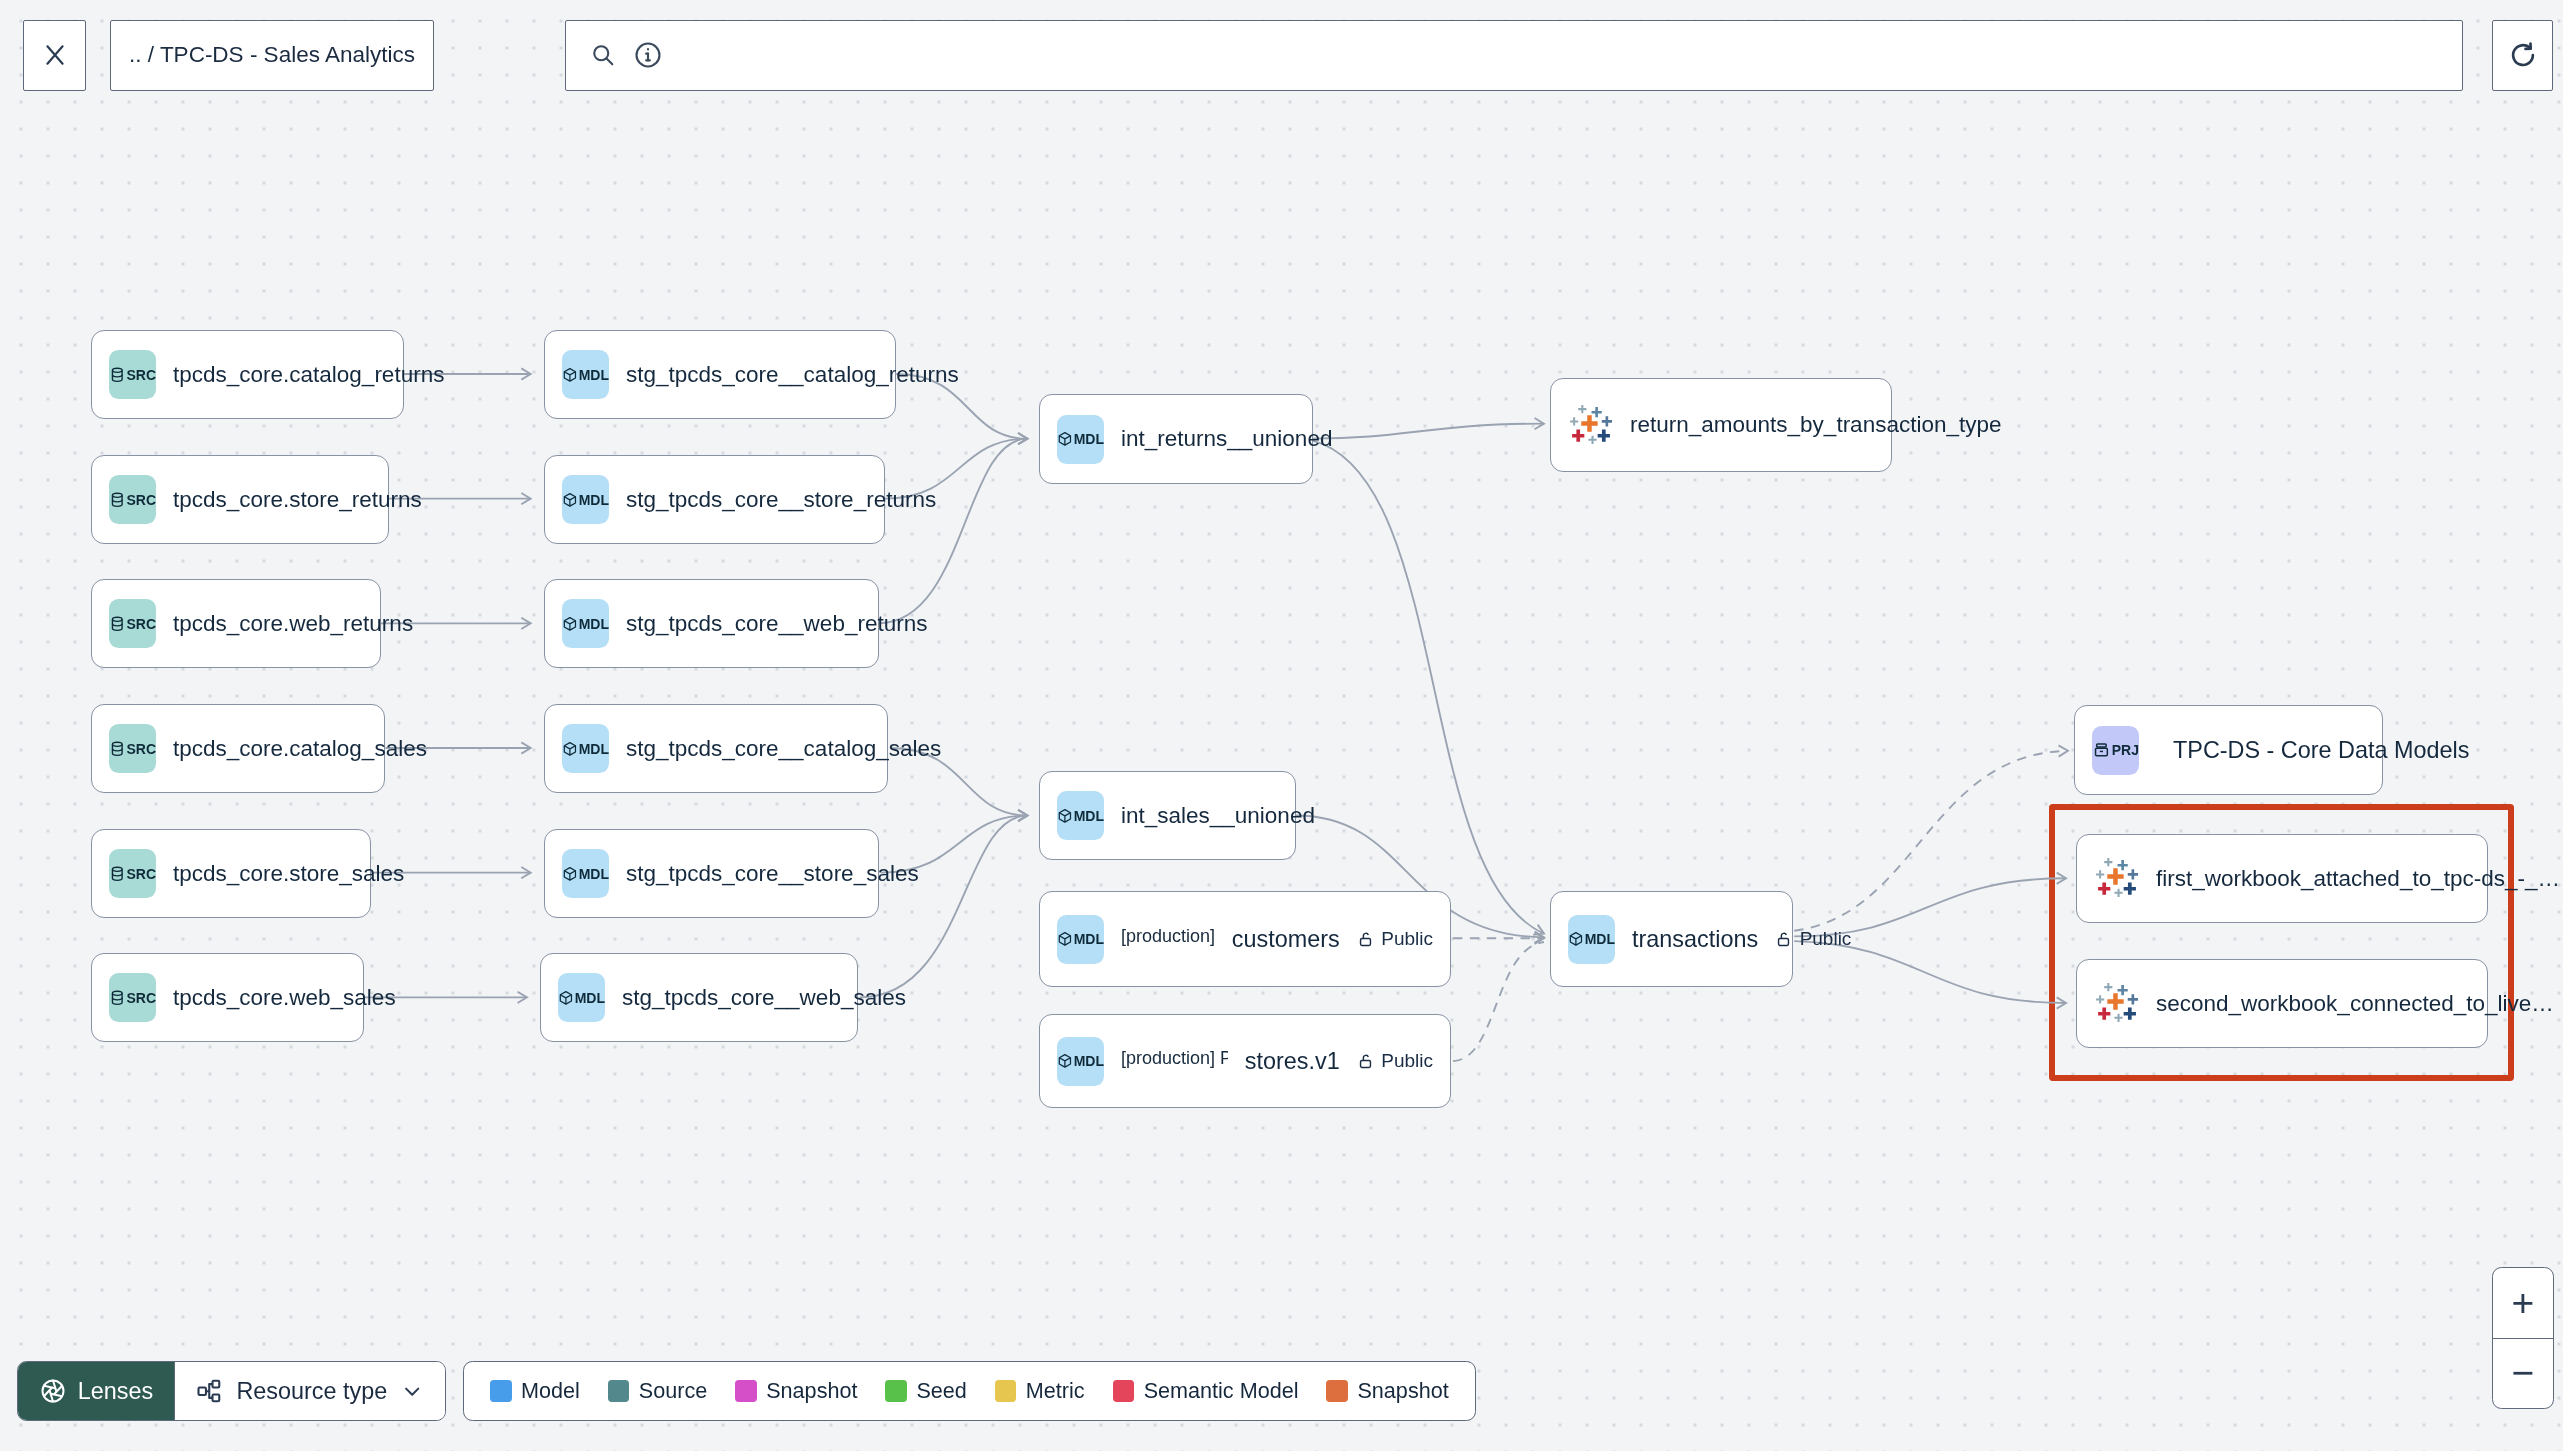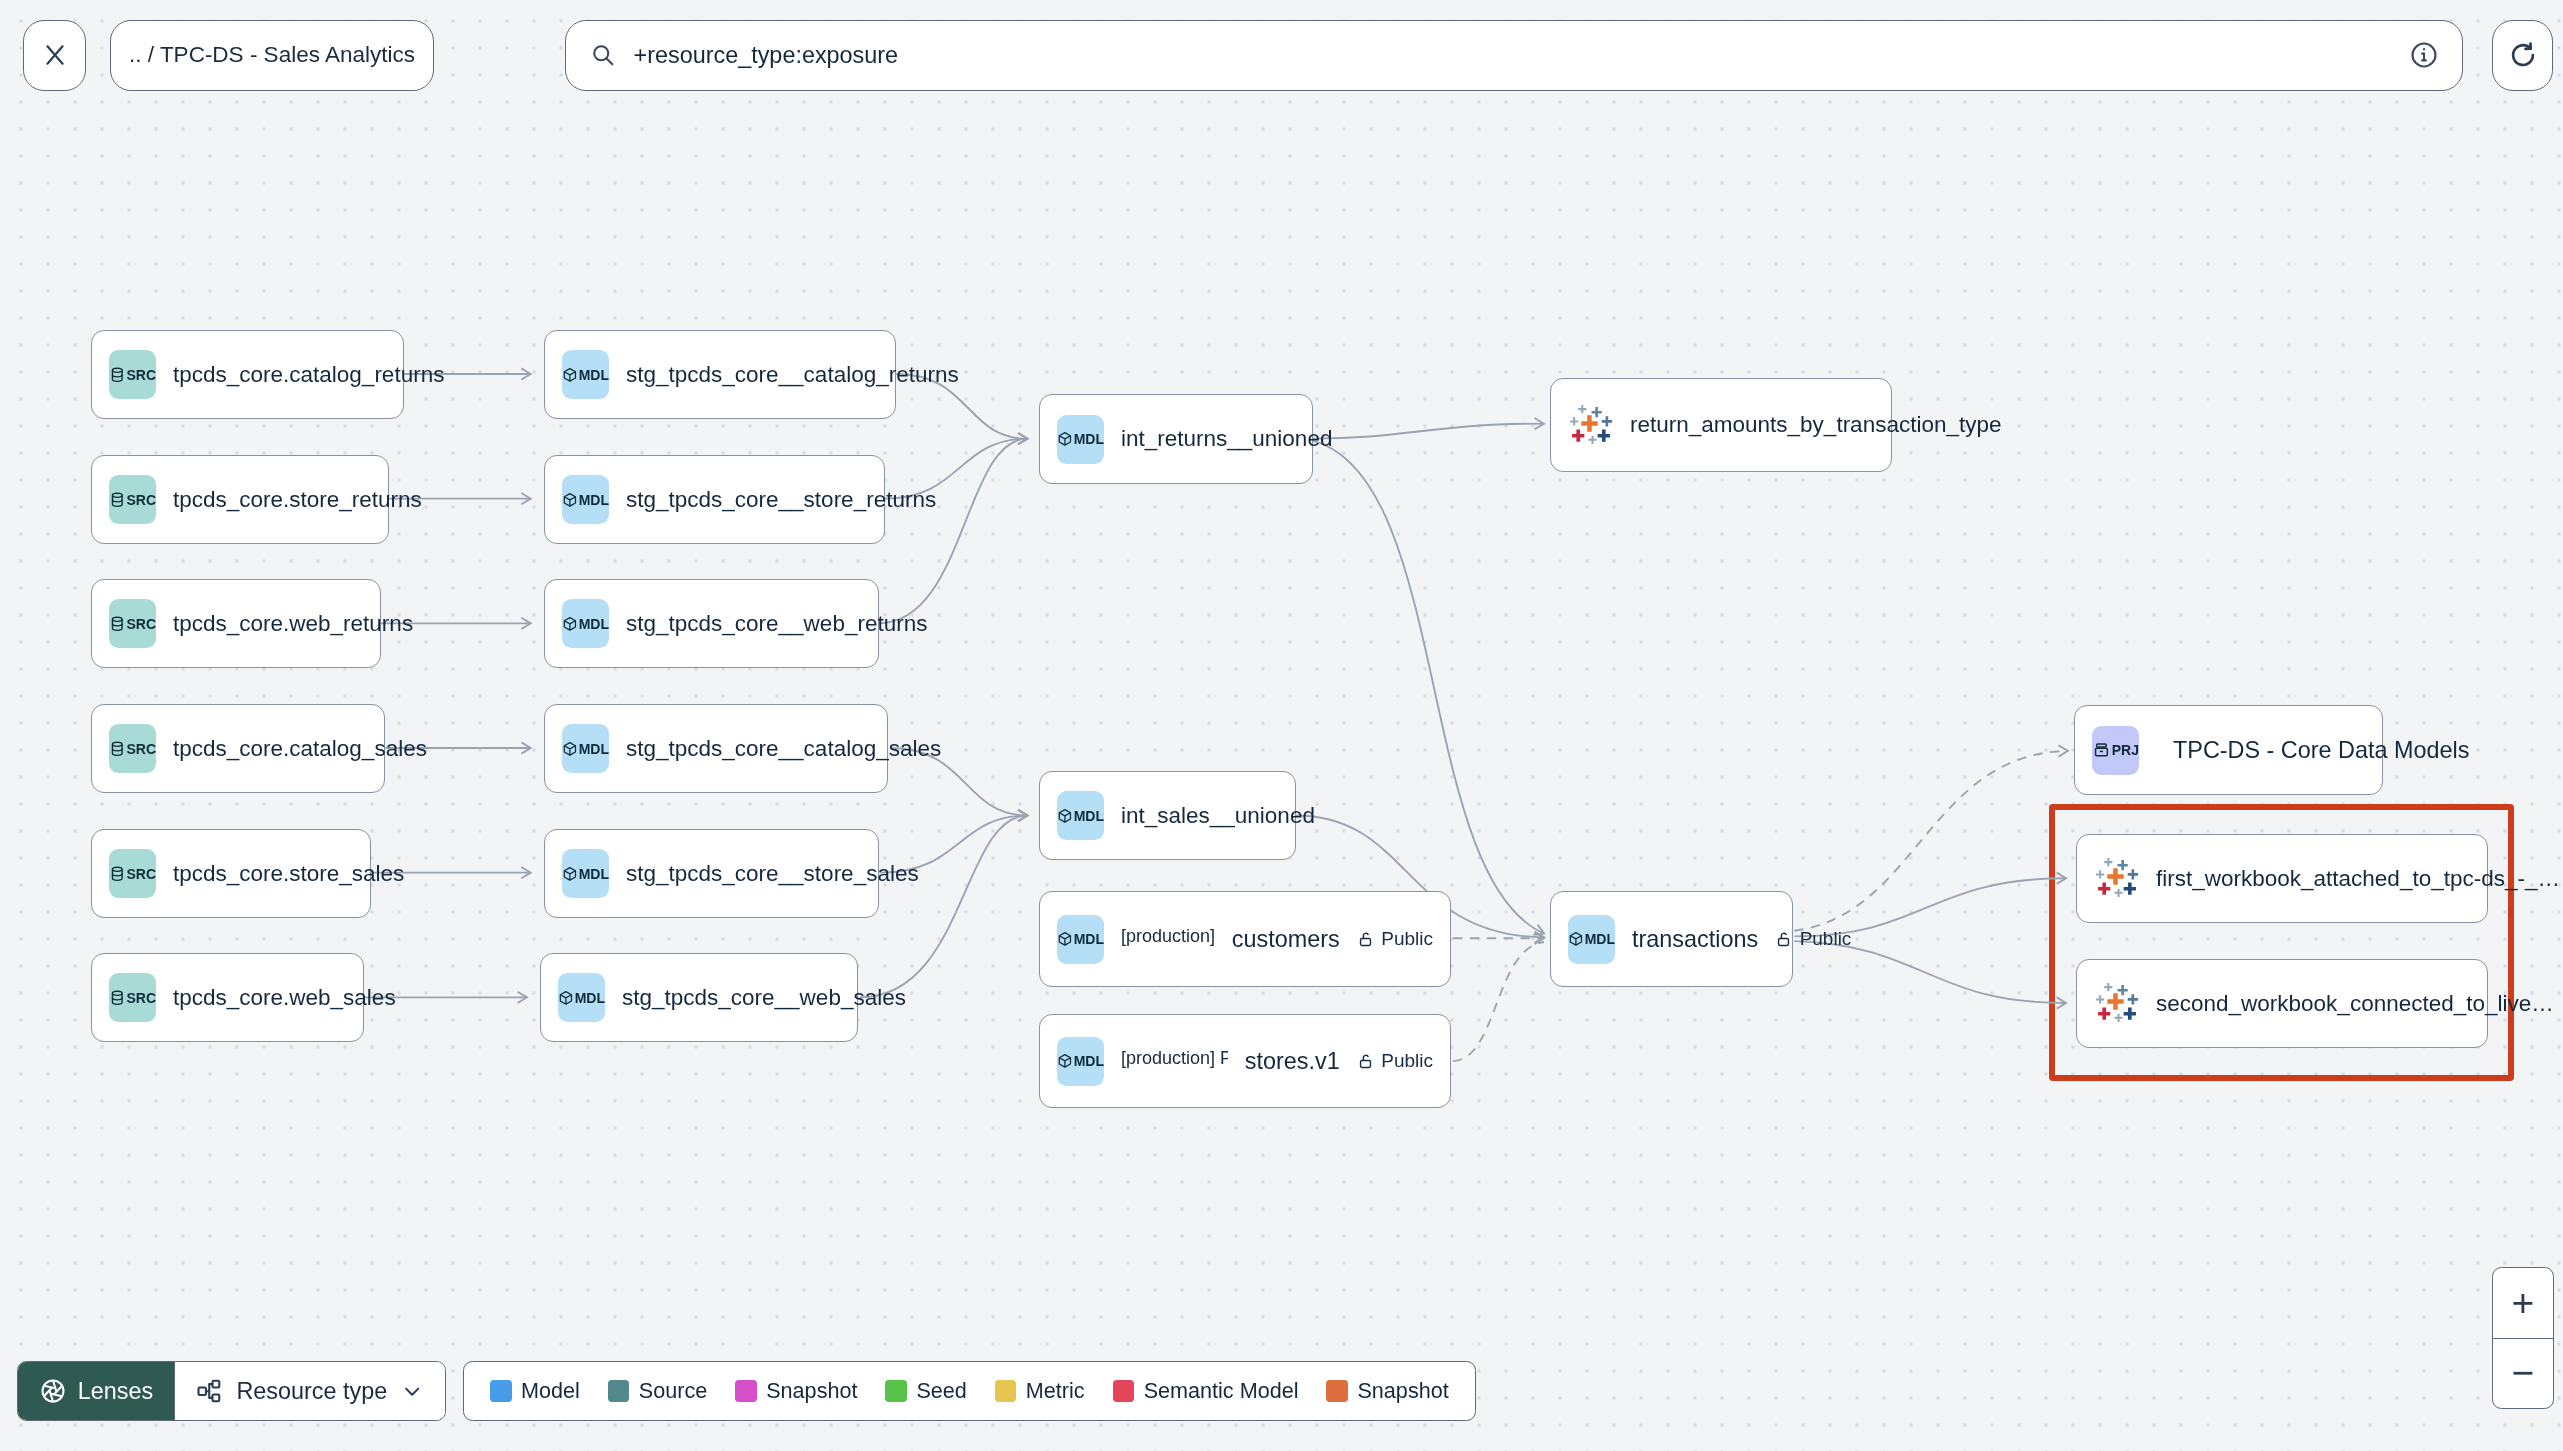--- a/index.html
+++ b/index.html
@@ -1,21 +1,21 @@
 <!DOCTYPE html>
 <html style="font-size:15px"><head>
 <meta charset="utf-8">
 <style>
   html,body{margin:0;padding:0;}
   body{font-family:"Liberation Sans", sans-serif; color:#1b2b40; background:#f2f4f6;}
   .stage{position:relative;width:2563px;height:1451px;overflow:hidden;background:#f2f4f6;
          background-image:radial-gradient(#d5d9e0 1.7px, transparent 1.8px);
          background-size:27px 27px;background-position:7.5px 7.5px;}
   
-  .chip{position:absolute;background:#fff;border:1.9px solid #5e6a7b;border-radius:21px;
+  .chip{position:absolute;background:#fff;border:1.9px solid #5e6a7b;border-radius:2px;
         display:flex;align-items:center;justify-content:center;box-sizing:border-box;}
   .btn-close{left:23.4px;top:19.7px;width:63px;height:71px;}
   .breadcrumb{left:110px;top:19.7px;width:324px;height:71px;font-size:22.5px;}
   .searchbar{left:565px;top:19.7px;width:1898px;height:71px;justify-content:flex-start;
              padding:0 22.5px;gap:15px;}
   .searchbar input{flex:1;border:none;outline:none;font-size:23.4px;color:#16283c;
                    font-family:"Liberation Sans",sans-serif;background:transparent;}
   .btn-refresh{left:2492px;top:19.7px;width:61px;height:71px;}
   
   .node{position:absolute;background:#fff;border:1.9px solid #8792a3;border-radius:13px;
@@ -99,21 +99,20 @@
 
   <div class="chip breadcrumb">
     <span>.. / TPC-DS - Sales Analytics</span>
   </div>
 
   <div class="chip searchbar">
     <svg class="icon" width="28" height="28" viewBox="0 0 24 24" fill="none" stroke="#3c4a5d" stroke-width="1.8" stroke-linecap="round">
         <circle cx="10.5" cy="10.5" r="6"></circle>
         <path d="M15 15 L20 20"></path>
       </svg>
-    <input type="text" value="+resource_type:exposure" style="">
     <svg class="icon" width="32" height="32" viewBox="0 0 24 24" fill="none" stroke="#3c4a5d" stroke-width="1.6" stroke-linecap="round">
         <circle cx="12" cy="12" r="8.6"></circle>
         <path d="M12 11 v5"></path>
         <path d="M12 7.6 v0.2"></path>
         <path d="M10.6 11 h1.4 M10.6 16 h2.8"></path>
       </svg>
   </div>
 
   <div class="chip btn-refresh">
     <svg class="icon" width="32" height="32" viewBox="0 0 24 24" fill="none" stroke="#2a3b52" stroke-width="2" stroke-linecap="round" stroke-linejoin="round">

